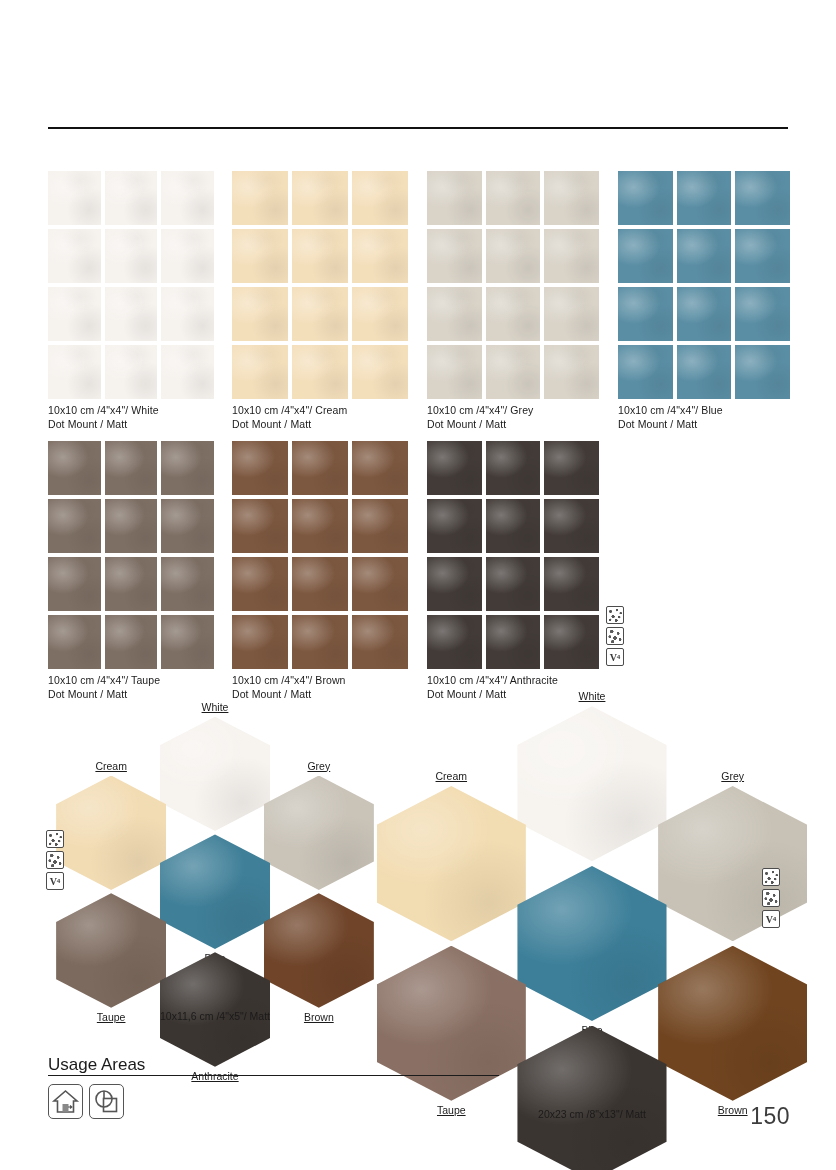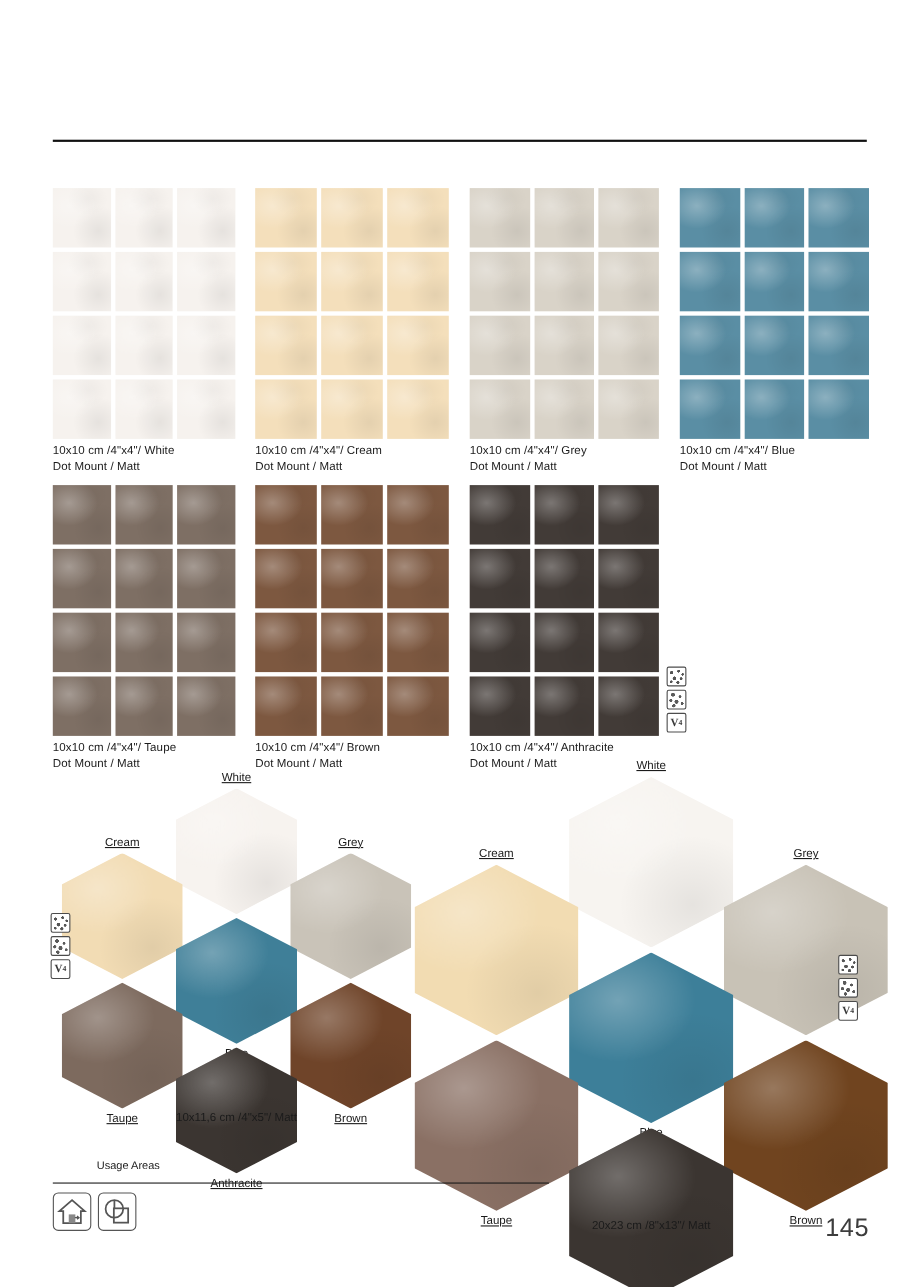--- a/index.html
+++ b/index.html
@@ -95,21 +95,21 @@
     text-align: center; white-space: nowrap; text-decoration: underline;
   }
   .hexcap {
     position: absolute; font-size: 10.5px; color: #1b1b1b;
     text-align: center; white-space: nowrap;
   }
 
   
   .usage-title {
     position: absolute; left: 48px; top: 1055px;
-    font-size: 10px; color: #1b1b1b; margin-left: 40px;
+    font-size: 17px; color: #1b1b1b;
   }
   .usage-rule {
     position: absolute; left: 48px; top: 1075px;
     width: 451px; height: 1px; background: #1b1b1b;
   }
   .usage-icons { position: absolute; left: 48px; top: 1084px; display: flex; gap: 6px; }
   .uic {
     width: 35px; height: 35px; border: 1.4px solid #555; border-radius: 5px;
     background: #fff; position: relative;
   }
@@ -317,14 +317,14 @@
     </div>
     <div class="uic">
       <svg width="33" height="33" viewBox="0 0 33 33" aria-hidden="true">
         <circle cx="14" cy="14" r="8" fill="none" stroke="#555" stroke-width="1.6"></circle>
         <rect x="13.5" y="13.5" width="13" height="13" fill="none" stroke="#555" stroke-width="1.6"></rect>
         <line x1="14" y1="6" x2="14" y2="14" stroke="#555" stroke-width="1.6"></line>
       </svg>
     </div>
   </div>
 
-  <div class="page-num">145</div>
+  <div class="page-num">150</div>
 </div>
 
 </body></html>

